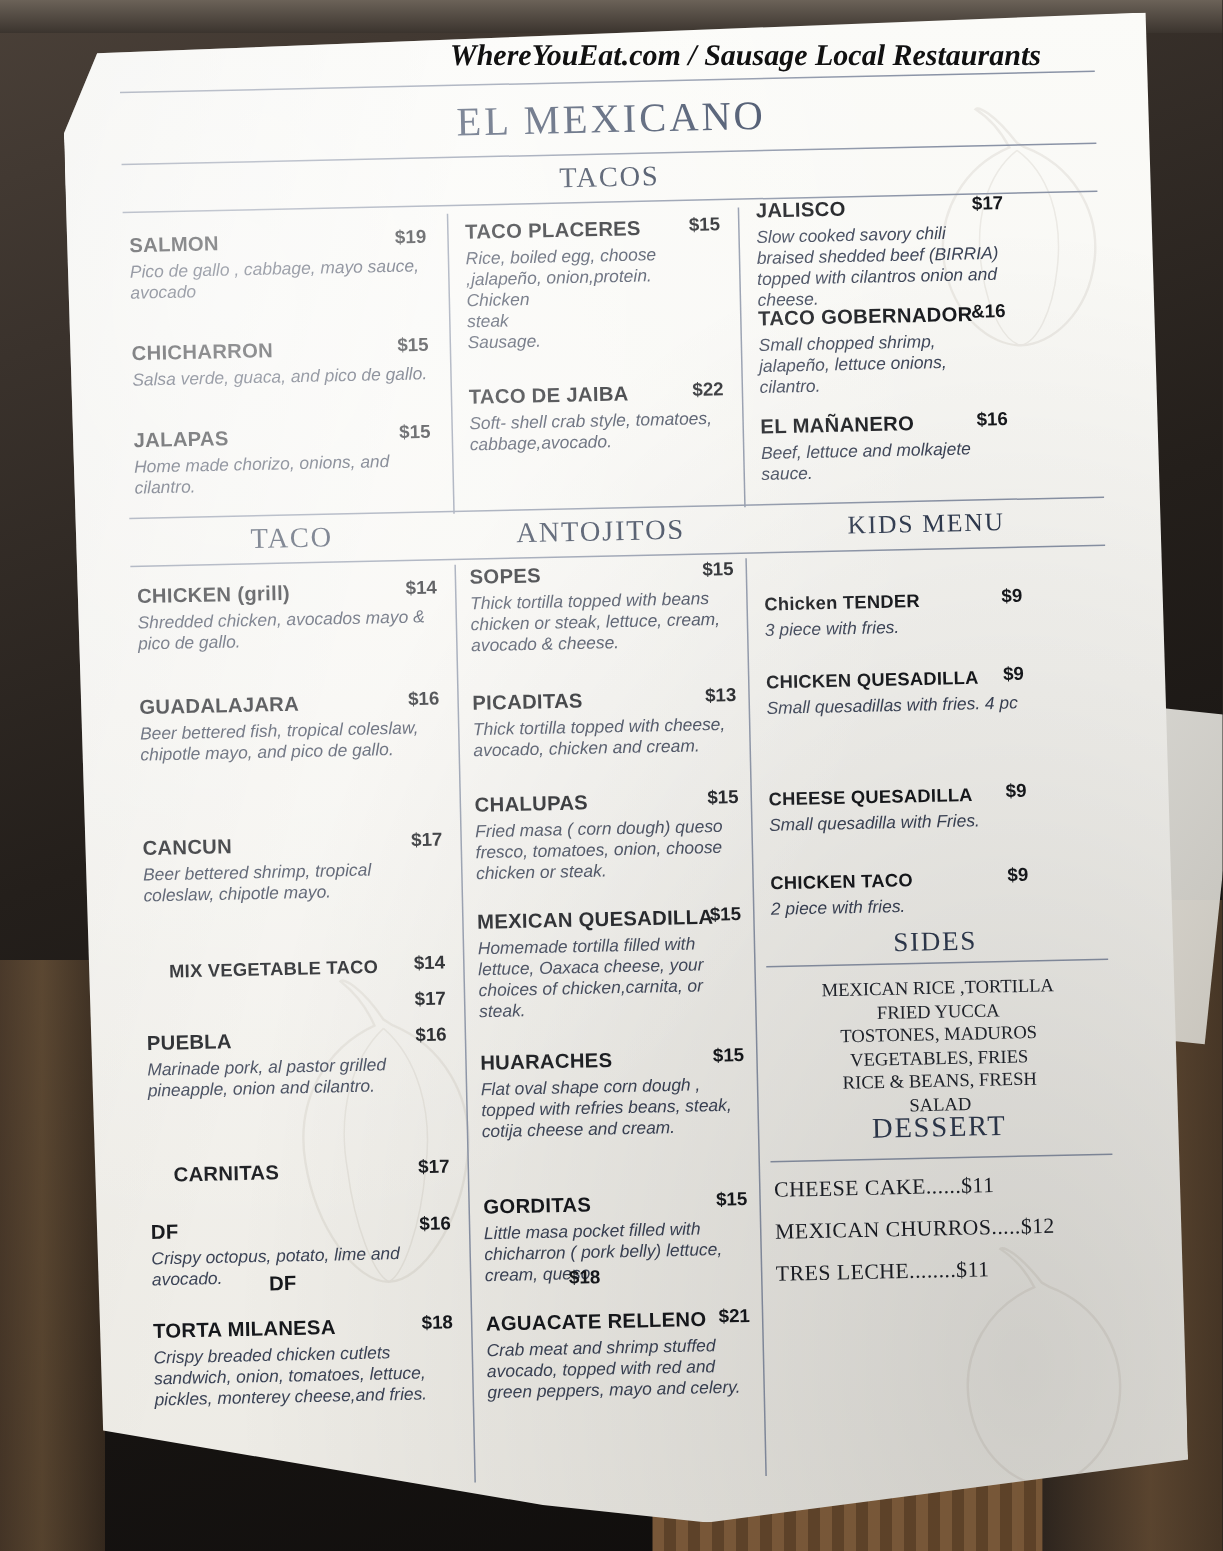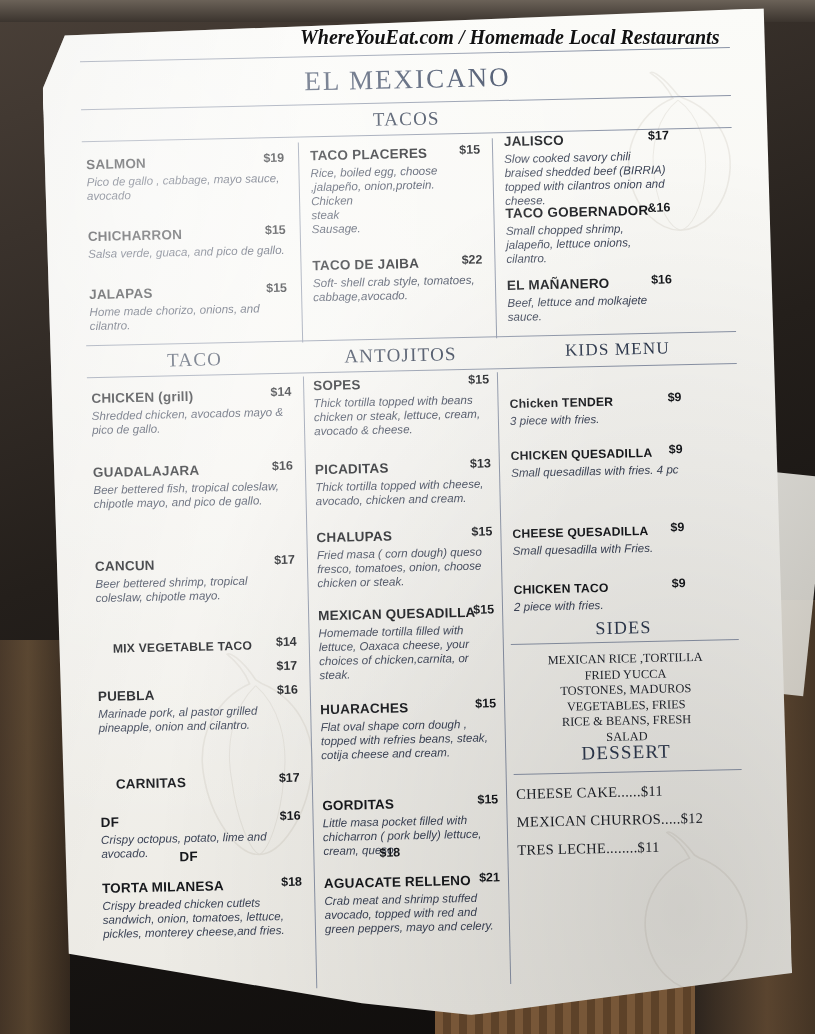--- a/index.html
+++ b/index.html
@@ -320,13 +320,13 @@
     <div class="hrule" style="left:456px;top:760px;width:228px;"></div>
     <div style="position:absolute;left:458px;top:772px;width:236px;">
       <div class="dessert-line">CHEESE CAKE......$11</div>
       <div class="dessert-line">MEXICAN CHURROS.....$12</div>
       <div class="dessert-line">TRES LECHE........$11</div>
     </div>
 
   </div>
 </div>
 
-<div id="wm">WhereYouEat.com / Homemade Local Restaurants</div>
+<div id="wm">WhereYouEat.com / Sausage Local Restaurants</div>
 
 </body></html>

